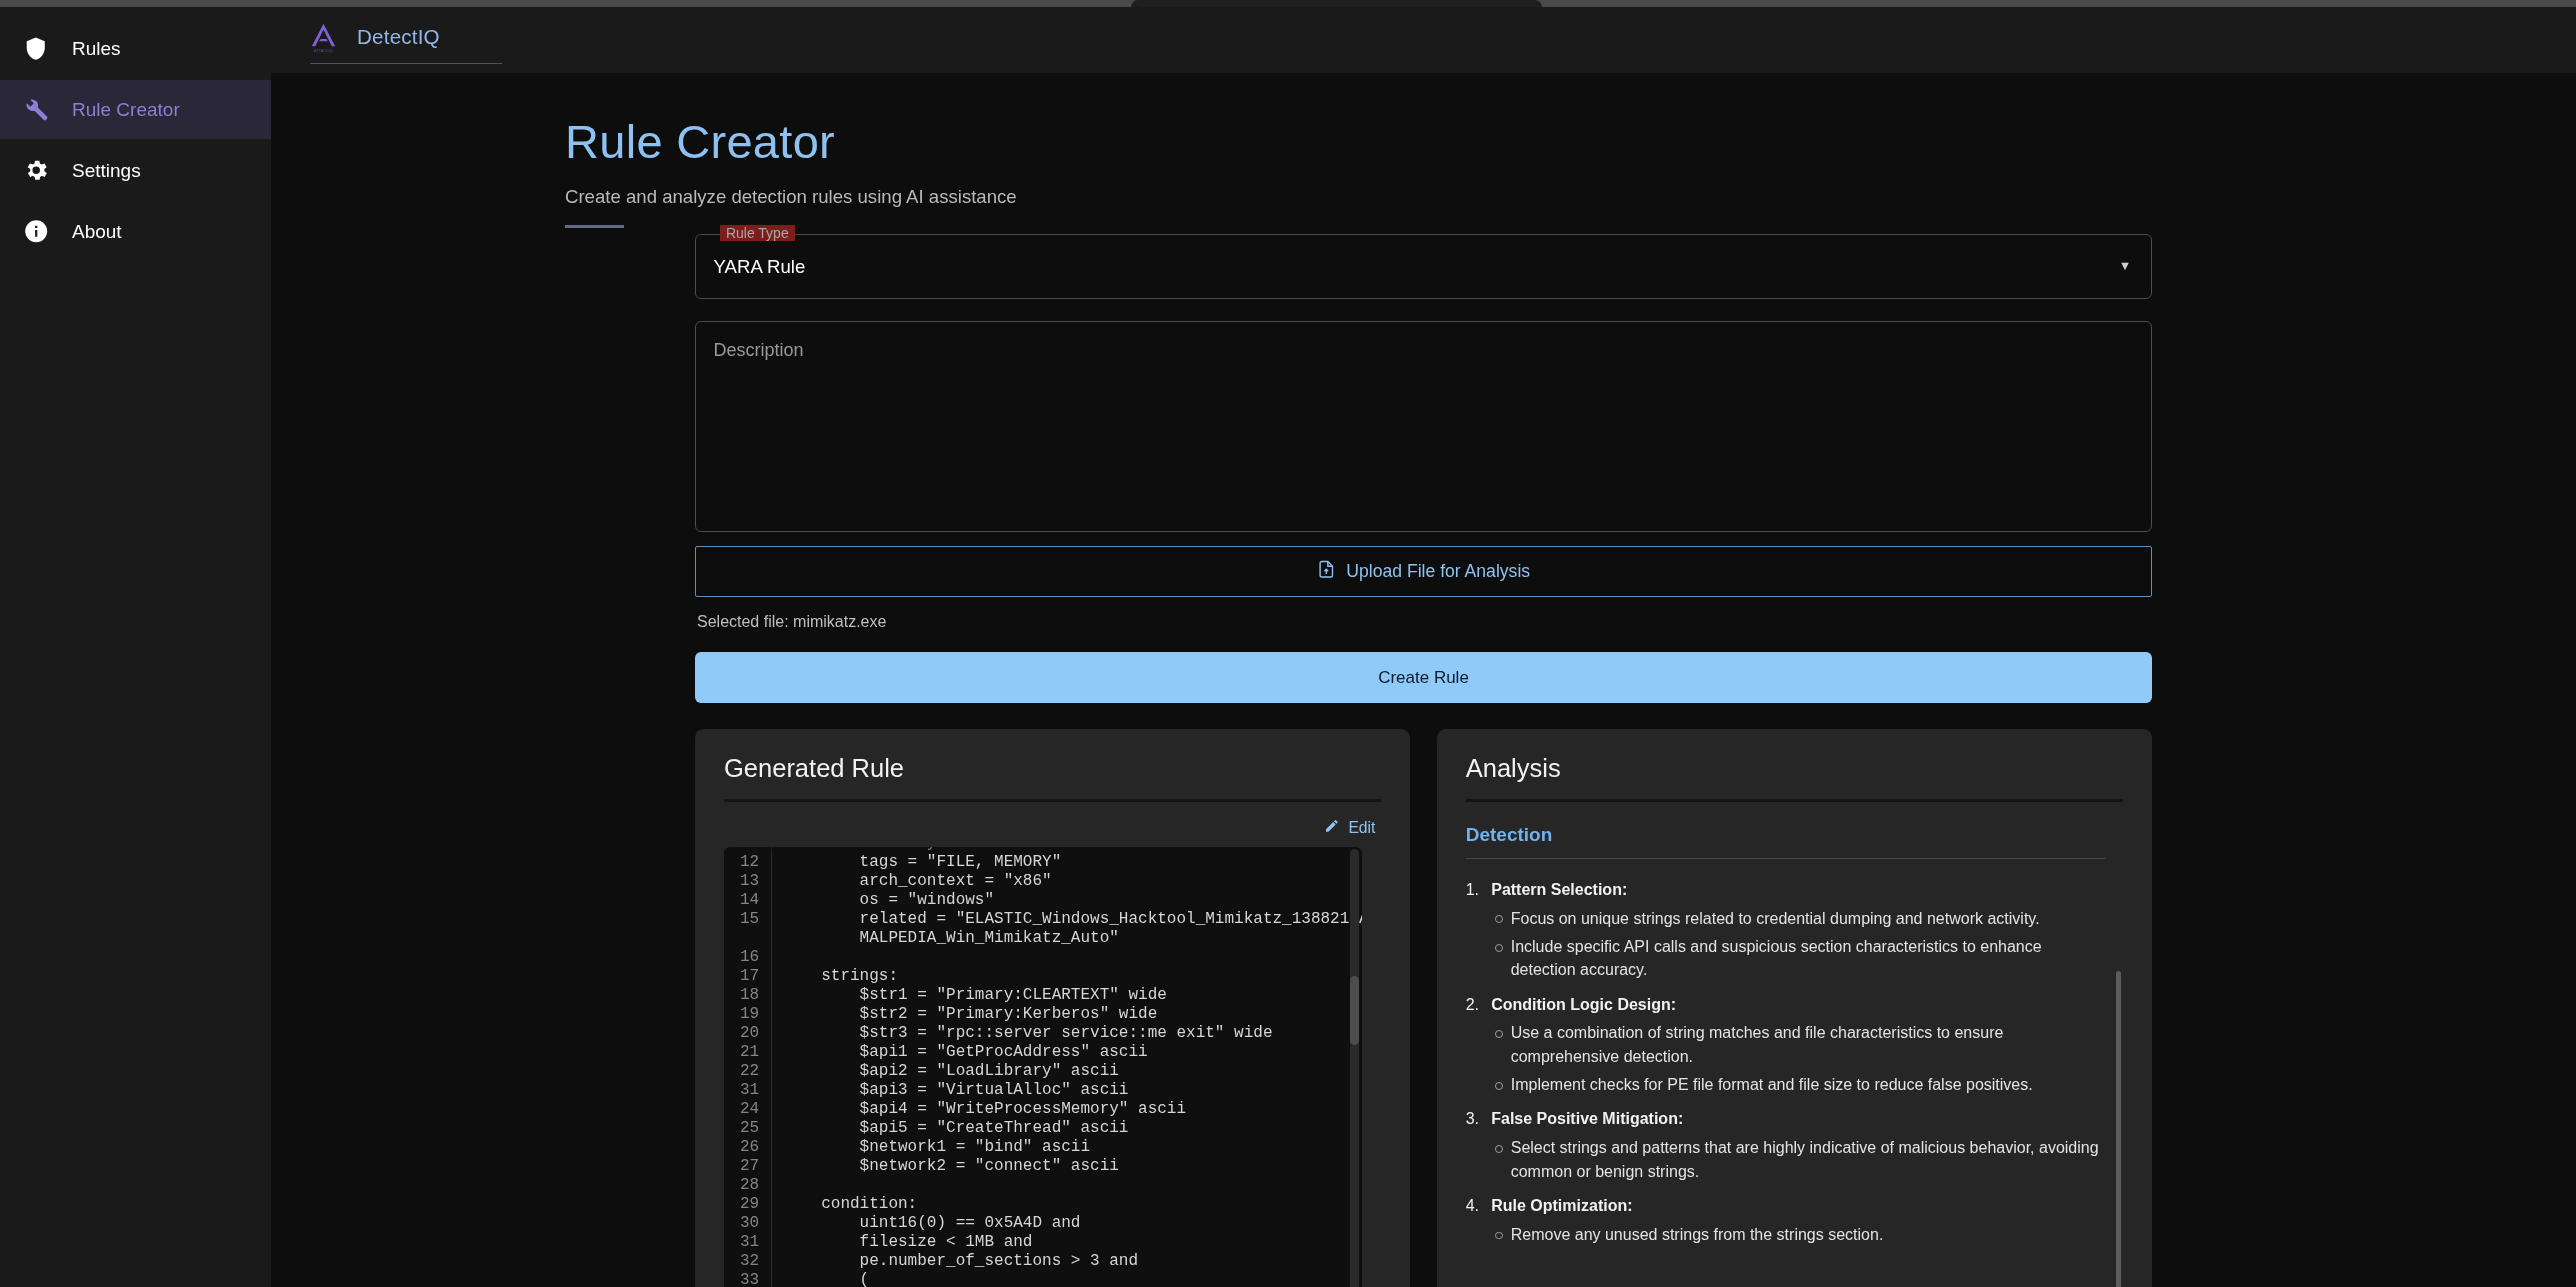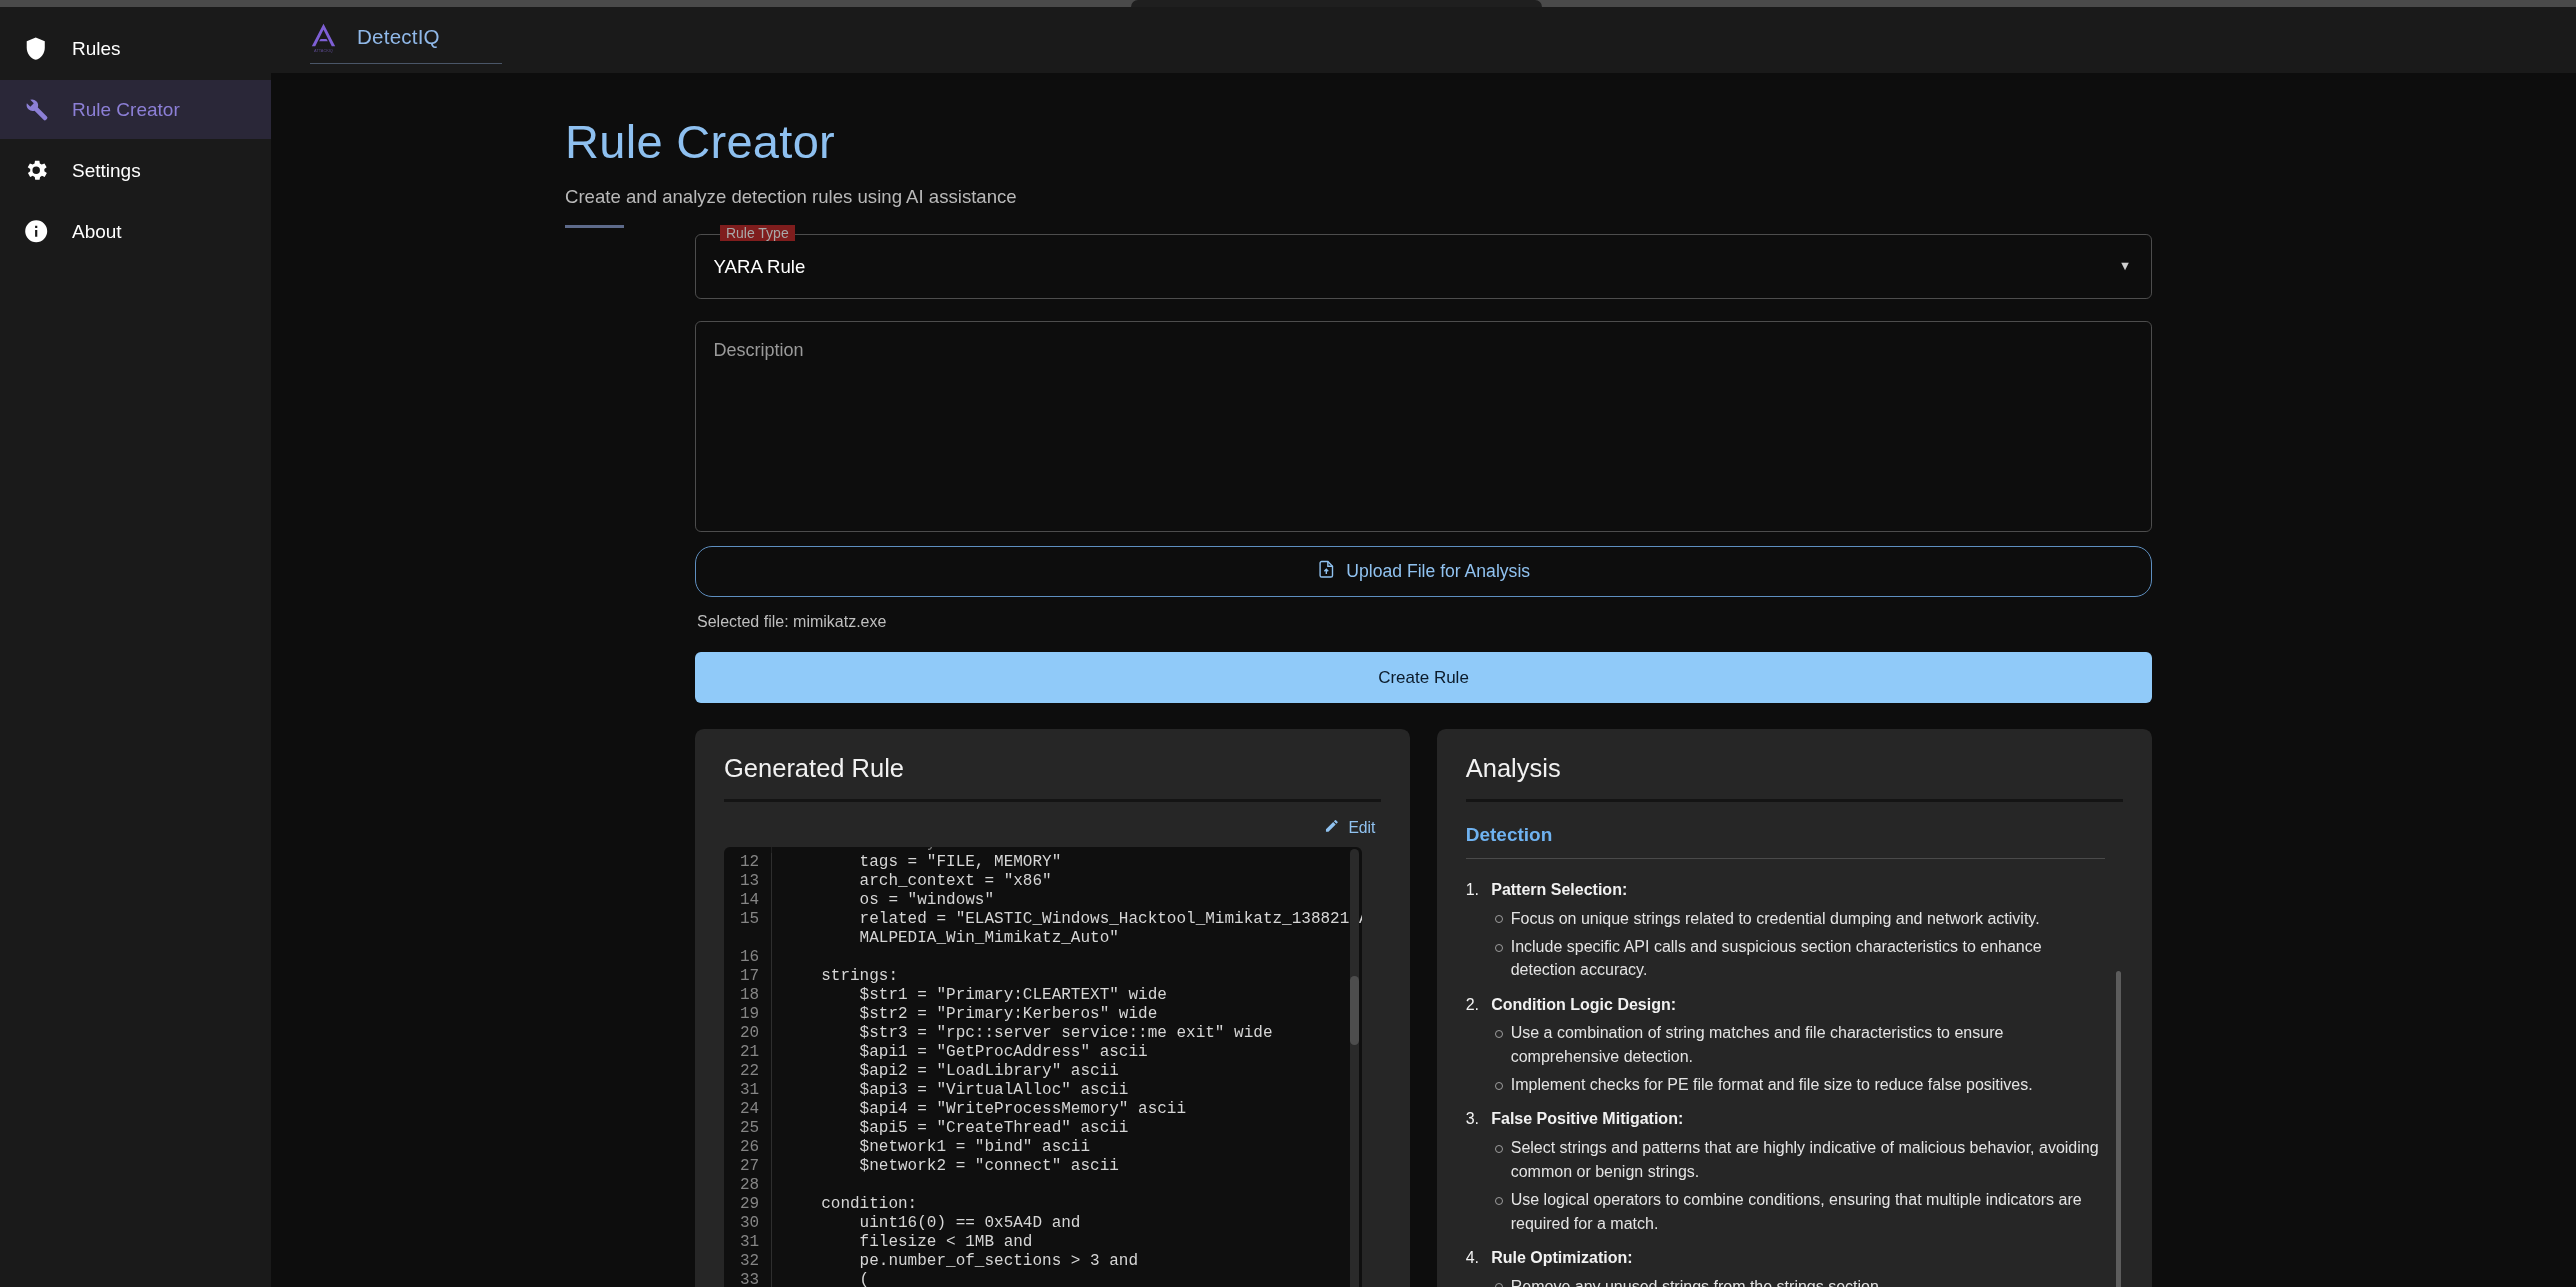--- a/index.html
+++ b/index.html
@@ -118,21 +118,21 @@
 
   .desc-field {
     height: 211px; margin-top: 21.5px;
     padding: 18.6px 17.6px;
     cursor: text;
   }
   .desc-placeholder { font-size: 18px; color: #9a9a9a; }
 
   .upload-btn {
     margin-top: 14.7px; height: 51px;
-    border: 1px solid #5e8fc0; border-radius: 17px;
+    border: 1px solid #5e8fc0; border-radius: 2px;
     display: flex; align-items: center; justify-content: center;
     gap: 10.8px; cursor: pointer;
     color: #90c2f0; font-size: 17.6px;
   }
   .selected-file {
     margin-top: 15.7px; font-size: 16px; color: #bfbfbf;
     padding-left: 2px;
   }
   .create-btn {
     margin-top: 21.5px; height: 51px;
@@ -399,21 +399,20 @@
                 <li>Include specific API calls and suspicious section characteristics to enhance detection accuracy.</li>
               </ul>
               <div class="ol-item"><span class="num">2.</span>Condition Logic Design:</div>
               <ul class="ul-list">
                 <li>Use a combination of string matches and file characteristics to ensure comprehensive detection.</li>
                 <li>Implement checks for PE file format and file size to reduce false positives.</li>
               </ul>
               <div class="ol-item"><span class="num">3.</span>False Positive Mitigation:</div>
               <ul class="ul-list">
                 <li>Select strings and patterns that are highly indicative of malicious behavior, avoiding common or benign strings.</li>
-                <li>Use logical operators to combine conditions, ensuring that multiple indicators are required for a match.</li>
               </ul>
               <div class="ol-item"><span class="num">4.</span>Rule Optimization:</div>
               <ul class="ul-list">
                 <li>Remove any unused strings from the strings section.</li>
               </ul>
             </div>
           <div class="analysis-scrollbar"></div>
         </div>
       </section>
     </div>

